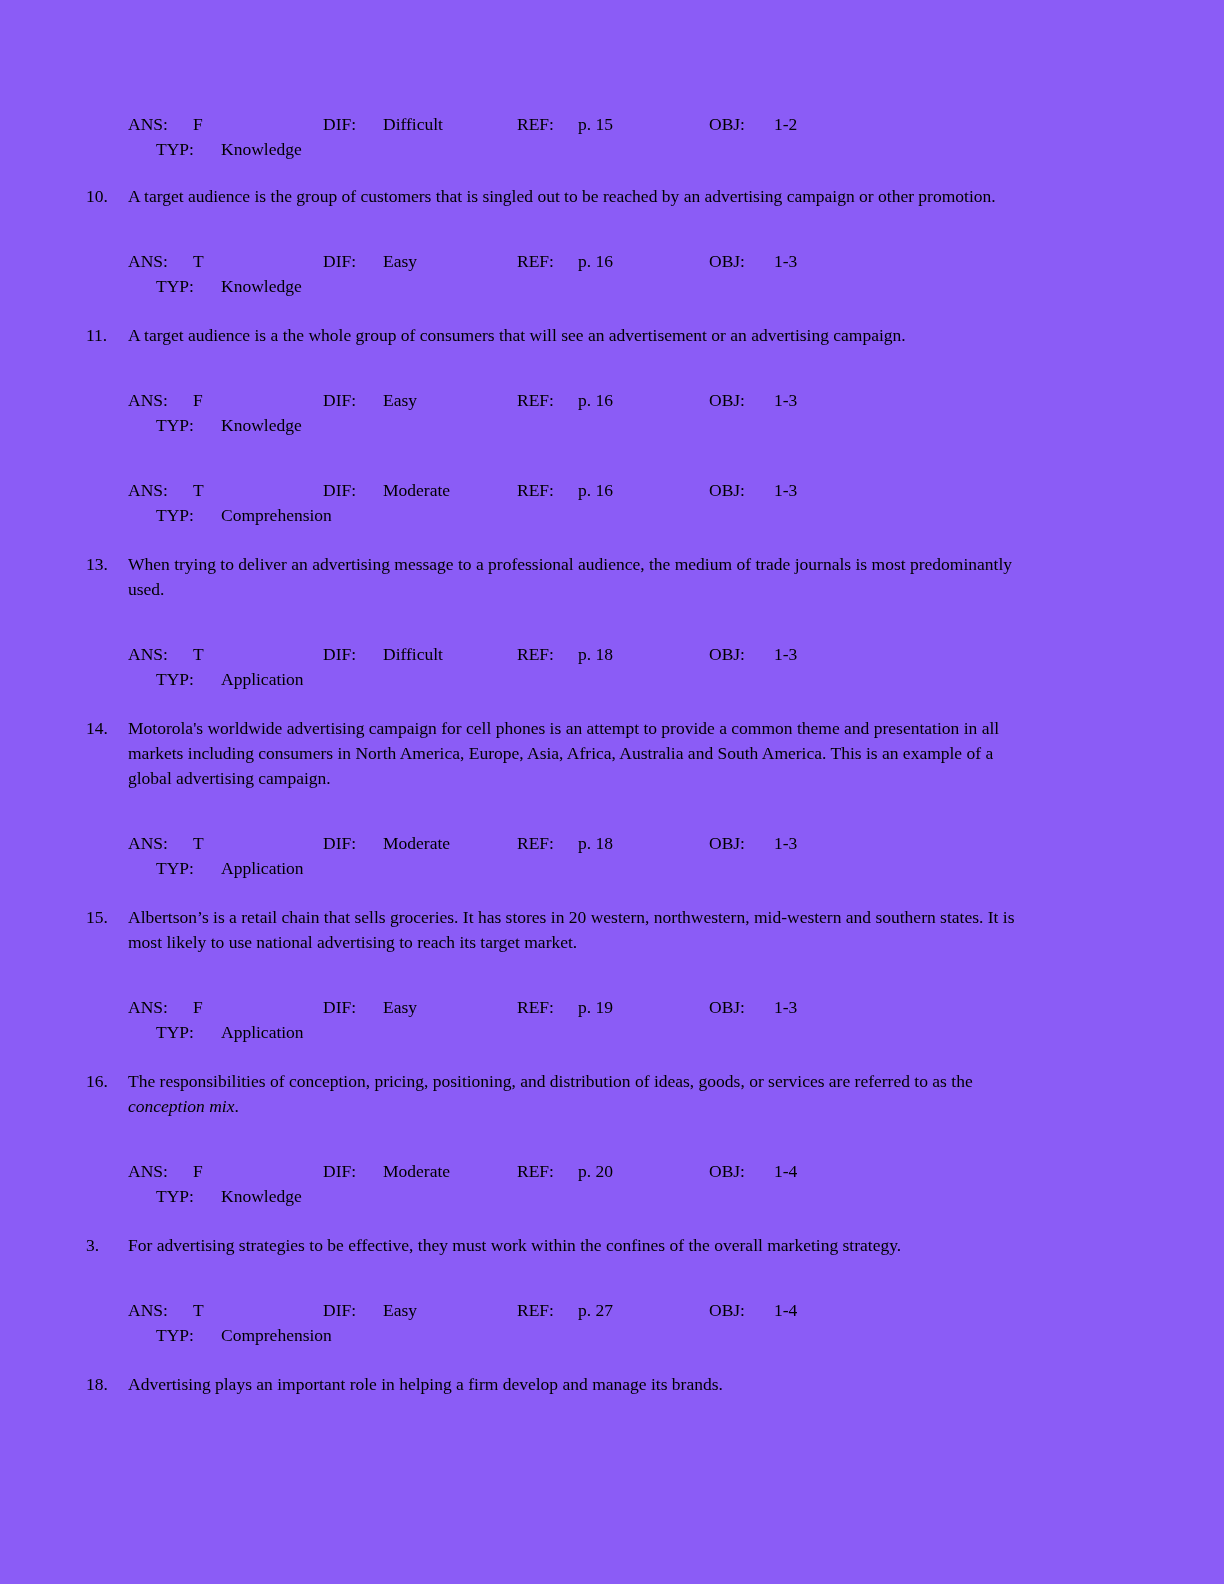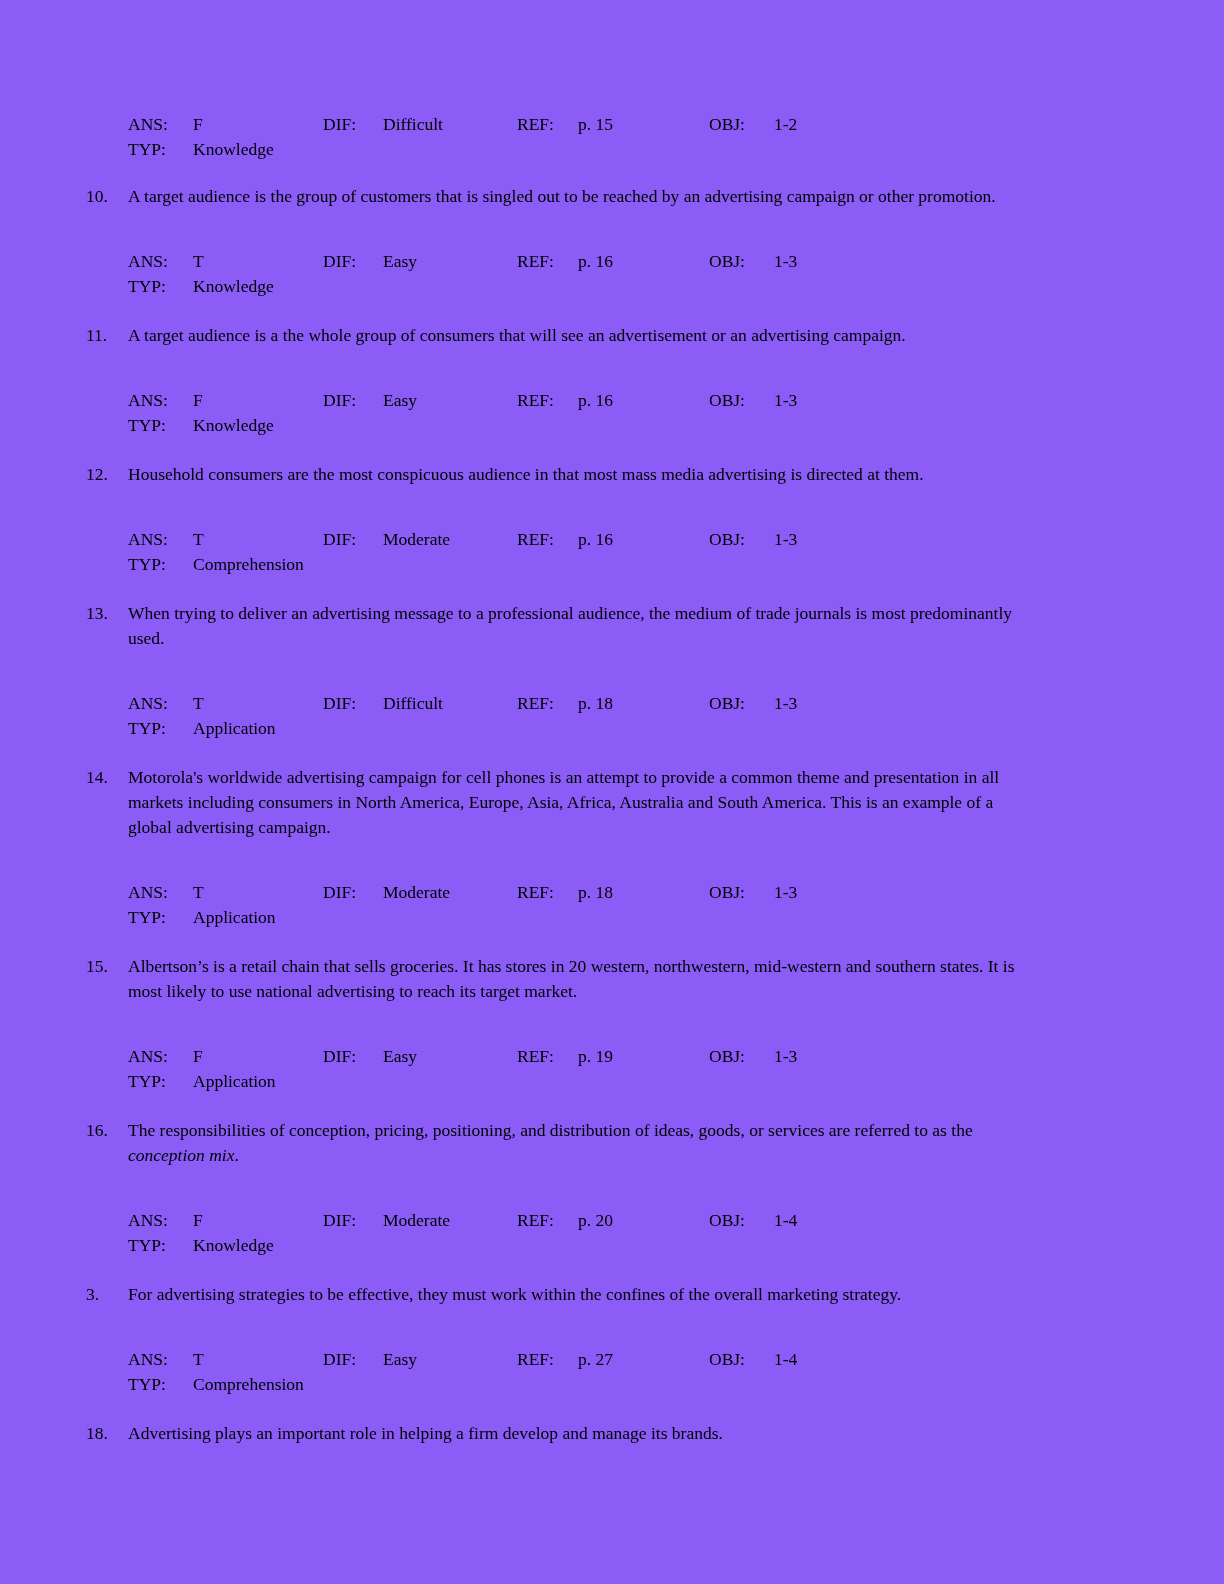--- a/index.html
+++ b/index.html
@@ -60,20 +60,21 @@
   .lbl {
     display: inline-block;
   }
   .lbl-ans { width: 65px; }
   .lbl-dif { width: 60px; }
   .lbl-ref { width: 61px; }
   .lbl-obj { width: 65px; }
   .lbl-typ { width: 65px; }
   .typ-row {
     white-space: nowrap;
+    margin-left: 28px;
   }
   .continuation {
     margin-bottom: 22px;
   }
 </style>
 </head>
 <body>
 
 <div class="page">
 
@@ -144,24 +145,20 @@
           <span class="lbl lbl-obj">OBJ:</span><span class="val v-obj">1-3</span>
         </span>
       </div>
       <div class="typ-row">
         <span class="lbl lbl-typ">TYP:</span><span class="val v-typ">Knowledge</span>
       </div>
     </div>
   </div>
 
   <div class="question">
-    <div class="q-row">
-      <span class="q-num">12.</span>
-      <div class="q-text"><span>Household consumers are the most conspicuous audience in that most mass media advertising is directed at them.</span></div>
-    </div>
     <div class="answer-lines">
       <div class="ans-row">
         <span class="cell cell-ans">
           <span class="lbl lbl-ans">ANS:</span><span class="val v-ans">T</span>
         </span>
         <span class="cell cell-dif">
           <span class="lbl lbl-dif">DIF:</span><span class="val v-dif">Moderate</span>
         </span>
         <span class="cell cell-ref">
           <span class="lbl lbl-ref">REF:</span><span class="val v-ref">p. 16</span>

